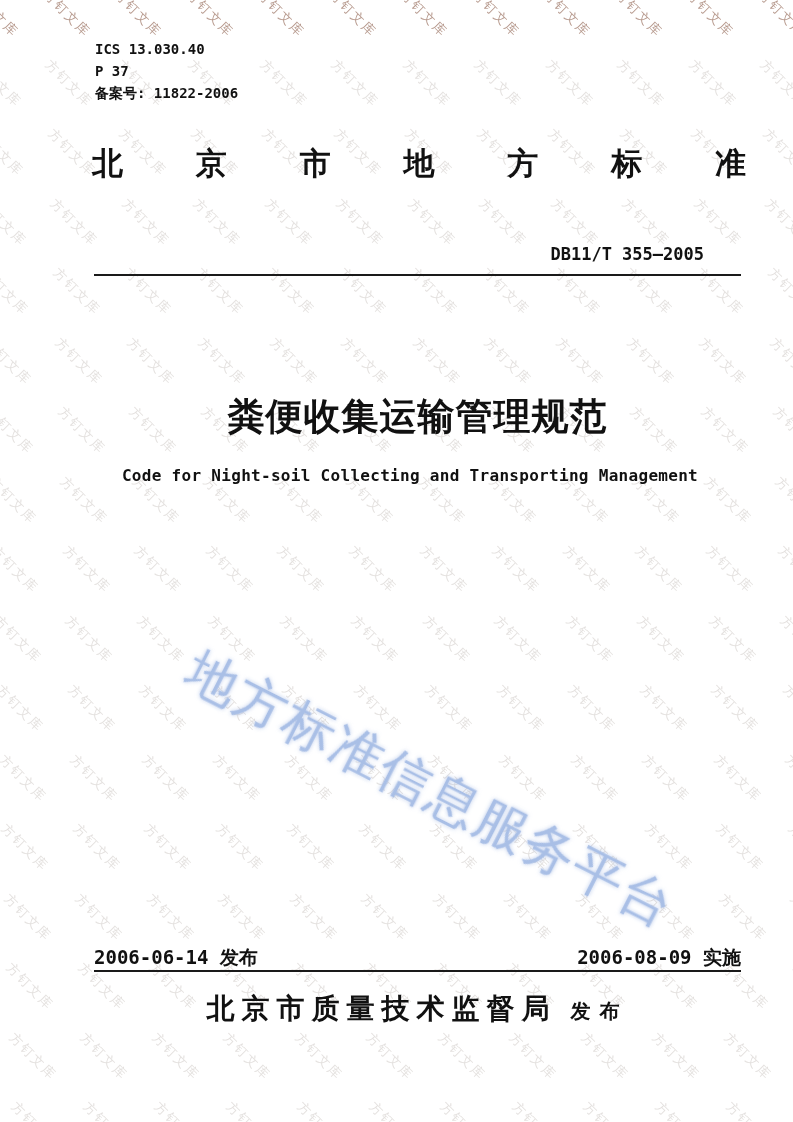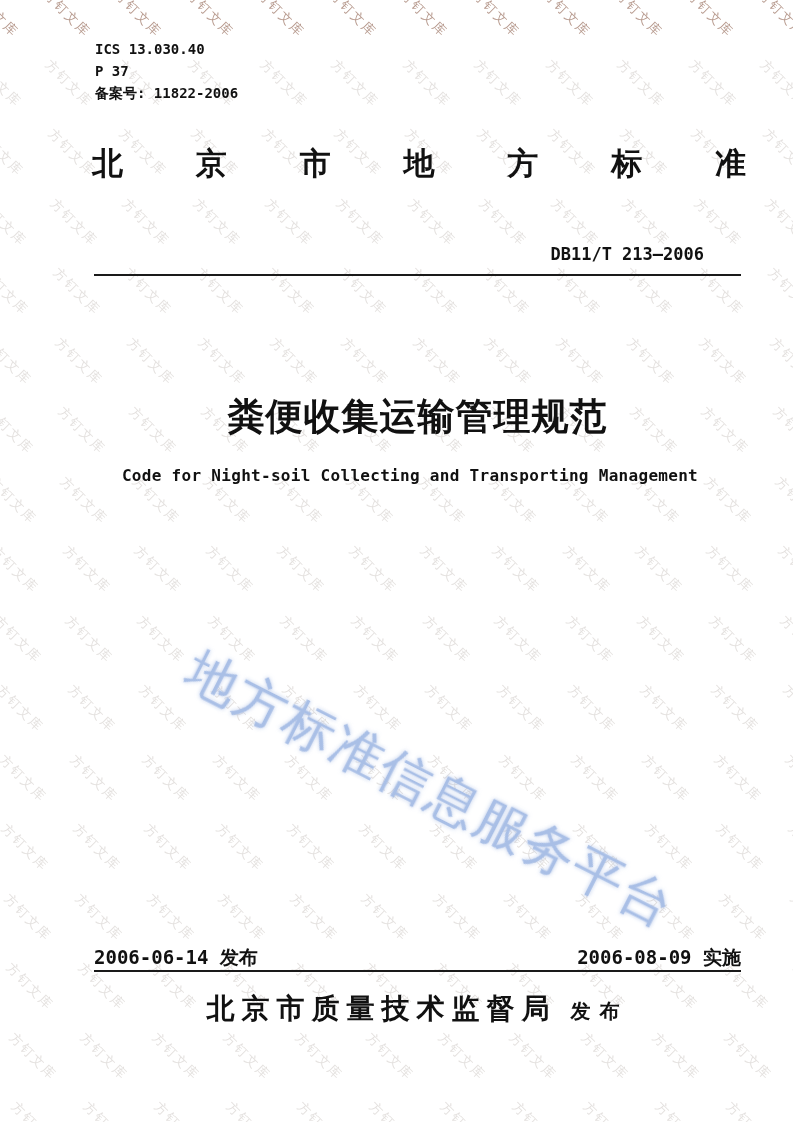--- a/index.html
+++ b/index.html
@@ -313,21 +313,21 @@
     <div class="abs std-name-row">
         <span>北</span>
         <span>京</span>
         <span>市</span>
         <span>地</span>
         <span>方</span>
         <span>标</span>
         <span>准</span>
       </div>
 
-    <div class="abs doc-number mono">DB11/T 213—2006</div>
+    <div class="abs doc-number mono">DB11/T 355—2005</div>
 
     <div class="abs rule rule-top" style="background: rgb(26, 26, 26);"></div>
 
     <div class="abs title-zh">粪便收集运输管理规范</div>
     <div class="abs title-en mono">Code for Night-soil Collecting and Transporting Management</div>
 
     <div class="abs dates-row mono">
       <span>2006-06-14 发布</span>
       <span>2006-08-09 实施</span>
     </div>

